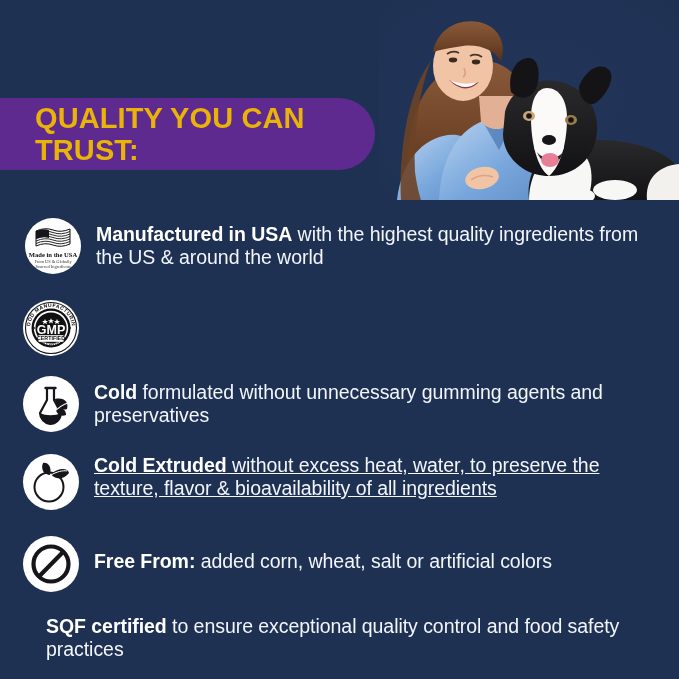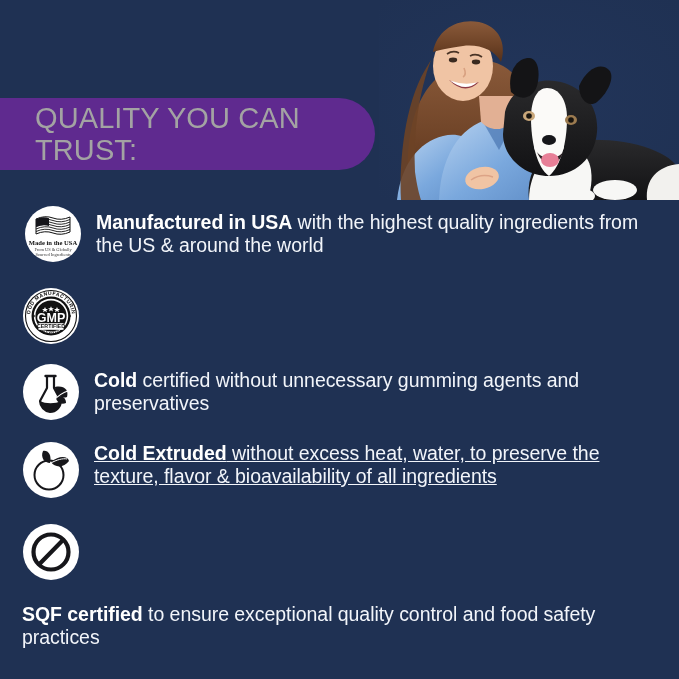--- a/index.html
+++ b/index.html
@@ -22,23 +22,23 @@
   
   .banner{
     position:absolute; left:0; top:98px;
     width:375px; height:72px;
     background:#5f2a8f;
     border-top-right-radius:36px;
     border-bottom-right-radius:36px;
     display:flex; align-items:center;
   }
   .banner-title{
-    color:#a3a3a3;
+    color:#eab308;
     font-size:29px;
-    font-weight:normal;
+    font-weight:bold;
     line-height:1.12;
     letter-spacing:.1px;
     padding-left:35px;
     padding-right:14px;
     white-space:pre-line;
   }
 
   
   .features{
     position:absolute; left:0; top:205px; width:679px;
@@ -60,32 +60,32 @@
   .row-text{
     color:#f2f5fa;
     font-size:19.5px;
     line-height:1.17;
     padding-top:4px;
     letter-spacing:-0.05px;
   }
   .row-text b{font-weight:bold;color:#ffffff;}
 
   
-  .r0{margin-top:0px;padding-left:24px;}
+  .r0{margin-top:12px;padding-left:24px;}
   .r1{margin-top:22px;}
   .r2{margin-top:16px;}
   .r3{margin-top:18px;}
   .r4{margin-top:22px;}
   .r5{margin-top:16px;}
   .r0 .row-text{padding-top:6px;}
   .r1 .row-text{padding-top:15px;}
   .r2 .row-text{padding-top:6px;}
   .r3 .row-text{padding-top:1px;text-decoration:underline;}
   .r4 .row-text{padding-top:15px;}
-  .r5 .row-text{padding-top:4px;}
+  .r5 .row-text{padding-top:4px;margin-left:24px;}
 </style>
 </head>
 <body style="background: rgb(31, 49, 83);">
 
 <div id="page" style="background: rgb(31, 49, 83);">
 
   <div class="hero">
     <svg width="300" height="200" viewBox="0 0 300 200">
       <defs>
         <radialGradient id="bgfade" cx="50%" cy="50%" r="70%">
@@ -237,21 +237,21 @@
         <svg width="58" height="58" viewBox="0 0 58 58">
           <circle cx="29" cy="29" r="28" fill="#ffffff"></circle>
           <path d="M25 13 L25 25 L18 38 A11.5 11.5 0 0 0 28 49 A11.5 11.5 0 0 0 39 38 L32 25 L32 13 Z" fill="none" stroke="#16161a" stroke-width="2.2" stroke-linejoin="round"></path>
           <line x1="23.5" y1="13" x2="33.5" y2="13" stroke="#16161a" stroke-width="2.4" stroke-linecap="round"></line>
           <path d="M18.3 38 A11.5 11.5 0 0 0 28 49 A11.5 11.5 0 0 0 38.7 38 C34 41 23 41 18.3 38 Z" fill="#16161a"></path>
           <path d="M33 24 C42 22 47 27 45 34 C39 36 33 32 33 24 Z" fill="#16161a"></path>
           <path d="M34 34 C40 32 44 35 44 40 C39 42 34 39 34 34 Z" fill="#16161a"></path>
           <path d="M31 38 C36 33 42 29 46 28" stroke="#ffffff" stroke-width="1.1" fill="none"></path>
         </svg>
       </div>
-      <div class="row-text"><b>Cold</b><span> certified without unnecessary gumming agents and preservatives</span></div>
+      <div class="row-text"><b>Cold</b><span> formulated without unnecessary gumming agents and preservatives</span></div>
     </div>
 
     <div class="row r3">
       <div class="badge-wrap">
         <svg width="58" height="58" viewBox="0 0 58 58">
           <circle cx="29" cy="29" r="28" fill="#ffffff"></circle>
           <circle cx="27" cy="34" r="14.5" fill="none" stroke="#16161a" stroke-width="2"></circle>
           <path d="M29 21 C37 14 46 15 47 20 C42 27 33 27 29 21 Z" fill="#16161a"></path>
           <path d="M28 22 C30 14 26 9 21 10 C18 17 23 22 28 22 Z" fill="#16161a"></path>
           <path d="M29 22 C34 19 41 17 45 18" stroke="#ffffff" stroke-width="1" fill="none"></path>
@@ -261,20 +261,21 @@
     </div>
 
     <div class="row r4">
       <div class="badge-wrap">
         <svg width="58" height="58" viewBox="0 0 58 58">
           <circle cx="29" cy="29" r="28" fill="#ffffff"></circle>
           <circle cx="29" cy="29" r="17.5" fill="none" stroke="#16161a" stroke-width="4.2"></circle>
           <line x1="17.5" y1="41" x2="40.5" y2="17.5" stroke="#16161a" stroke-width="4.2" stroke-linecap="round"></line>
         </svg>
       </div>
+      <div class="row-text"><b>Free From:</b><span> added corn, wheat, salt or artificial colors</span></div>
     </div>
 
     <div class="row r5">
       <div class="row-text"><b>SQF certified</b><span> to ensure exceptional quality control and food safety practices</span></div>
     </div>
 
   </div>
 </div>
 
 </body></html>

